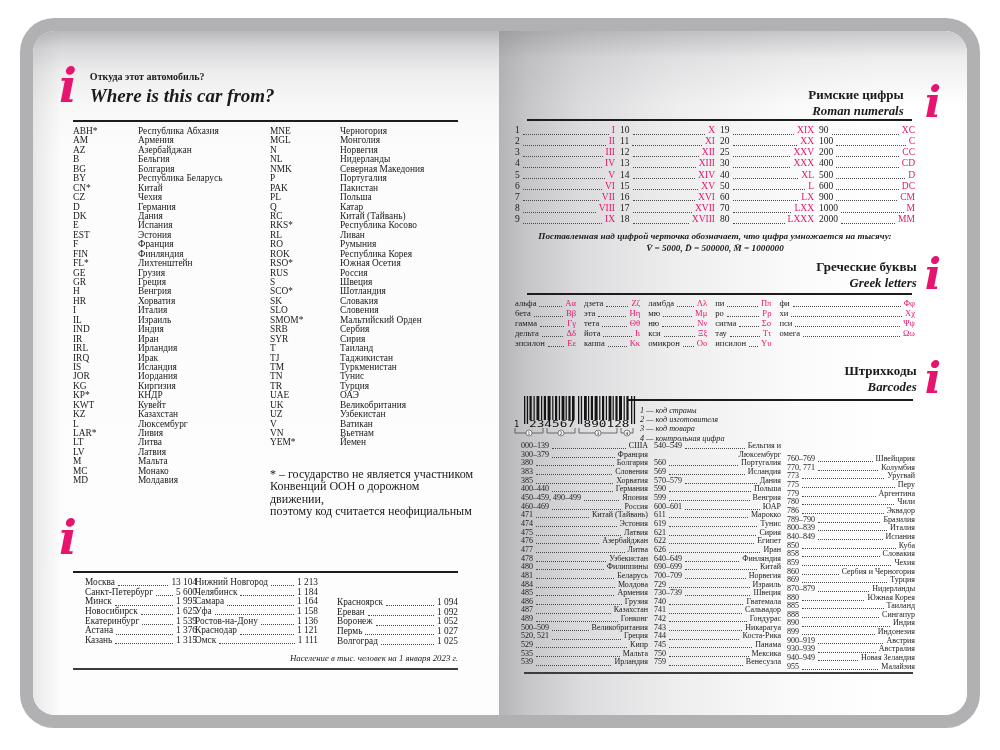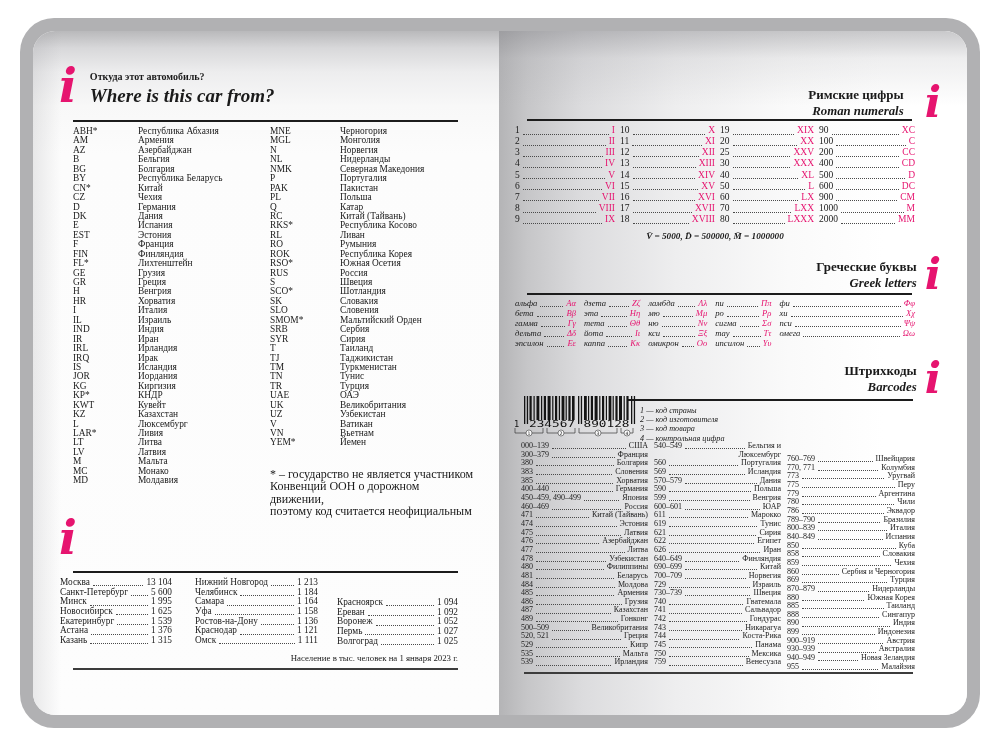--- a/index.html
+++ b/index.html
@@ -37,21 +37,21 @@
   .lrow{display:flex;white-space:nowrap;}
   .lrow .dots{flex:1 1 auto;min-width:3px;position:relative;margin:0 2px;}
   .lrow .dots::after{content:"";position:absolute;left:1px;right:1px;bottom:1.5px;border-bottom:1.2px dotted #4a4a4a;}
   .lrow.cont{display:block;text-align:right;}
   .cities .lrow{height:9.7px;line-height:9.7px;font-size:9.3px;}
   .roman-t .lrow{height:11.15px;line-height:11.15px;font-size:9.5px;}
   .greek-t .lrow{height:9.9px;line-height:9.9px;font-size:8.6px;}
   .bct .lrow{height:8.66px;line-height:8.66px;font-size:8px;}
   .cols{display:flex;}
   .fnote{font-size:12px;line-height:12.3px;}
-  .note-it{font-size:8.8px;}
+  .note-it{font-style:italic;font-size:8.8px;}
   .bnote{font-weight:bold;font-style:italic;font-size:9.2px;line-height:12px;text-align:center;}
   .legend{font-style:italic;font-size:8.2px;line-height:9.2px;white-space:nowrap;}
 </style>
 </head>
 <body>
 
 <div class="frame">
   <div class="pages">
     <div class="page-left"></div>
     <div class="page-right"></div>
@@ -362,21 +362,21 @@
       <div>* – государство не является участником</div>
       <div>Конвенций ООН о дорожном движении,</div>
       <div>поэтому код считается неофициальным</div>
     </div>
 
     <div class="abs ihdr-l" style="left:26px;top:488px;width:430px;">
       <span class="ico">i</span>
     </div>
     <div class="abs rule" style="left:40px;top:540px;width:385px;height:2px;"></div>
 
-    <div class="abs cities" style="left:27px;top:547px;width:112px;">
+    <div class="abs cities" style="left:52px;top:547px;width:112px;">
         <div class="lrow">
           <span class="l">Москва</span>
           <span class="dots"></span>
           <span class="r">13 104</span>
         </div>
         <div class="lrow">
           <span class="l">Санкт-Петербург</span>
           <span class="dots"></span>
           <span class="r">5 600</span>
         </div>
@@ -667,33 +667,34 @@
             <span class="r pink">M</span>
           </div>
           <div class="lrow">
             <span class="l">2000</span>
             <span class="dots"></span>
             <span class="r pink">MM</span>
           </div>
         </div>
     </div>
     <div class="abs bnote" style="left:482px;top:199px;width:400px;">
+      <div>Поставленная над цифрой черточка обозначает, что цифра умножается на тысячу:</div>
       <div>V̄ = 5000, D̄ = 500000, M̄ = 1000000</div>
     </div>
 
     <div class="abs ihdr-r" style="left:482px;top:227px;width:426px;">
       <span>
         <div class="t2 tr">Греческие буквы</div>
         <div class="s2 tr">Greek letters</div>
       </span>
       <span class="ico">i</span>
     </div>
     <div class="abs rule" style="left:494px;top:262px;width:385px;height:1.8px;"></div>
 
-    <div class="abs cols greek-t" style="left:482px;top:268px;width:400px;gap:8px;font-style:italic;">
+    <div class="abs cols greek-t" style="left:482px;top:268px;width:400px;gap:8px;">
       <div style="width:63px;">
           <div class="lrow">
             <span class="l">альфа</span>
             <span class="dots"></span>
             <span class="r pink">Αα</span>
           </div>
           <div class="lrow">
             <span class="l">бета</span>
             <span class="dots"></span>
             <span class="r pink">Ββ</span>

